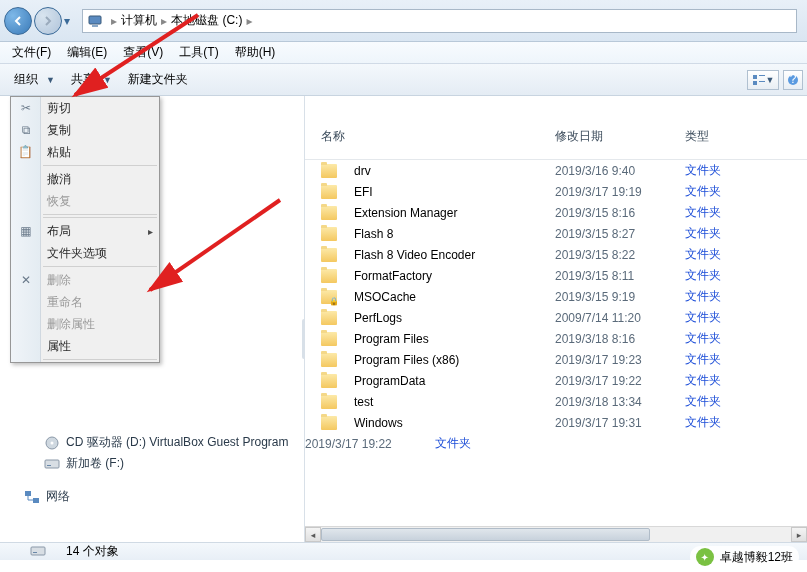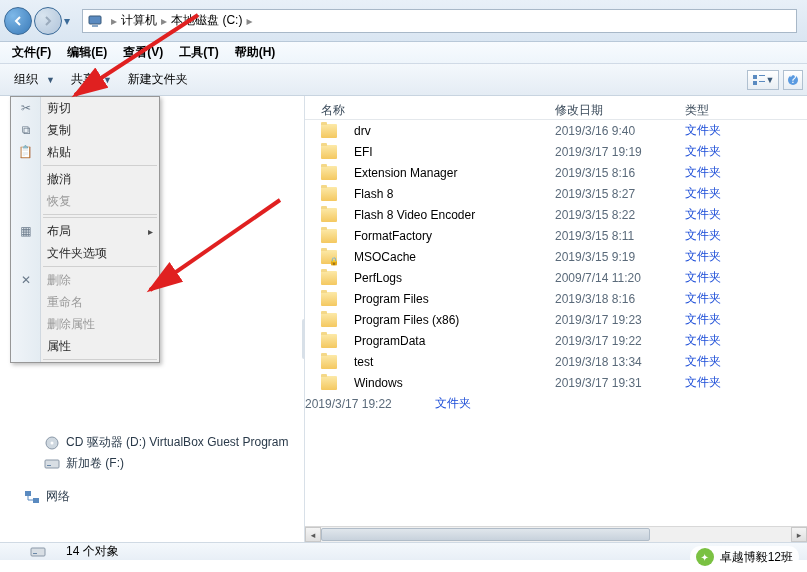--- a/index.html
+++ b/index.html
@@ -7,21 +7,21 @@
 
 .titlebar { height: 42px; background: linear-gradient(to bottom, #e8f0f8, #dae6f2); border-bottom: 1px solid #b8c8d8; display: flex; align-items: center; padding: 0 4px; }
 .nav-btn { width: 28px; height: 28px; border-radius: 50%; background: radial-gradient(circle at 30% 30%, #7eb8e8, #3a7ab8); display: inline-flex; align-items: center; justify-content: center; color: #fff; font-size: 14px; margin-right: 2px; border: 1px solid #3a6a98; }
 .nav-fwd { background: radial-gradient(circle at 30% 30%, #d8e4ef, #b0c4da); color: #7a8aa0; }
 .nav-dd { width: 12px; color: #3a6a98; }
 .breadcrumb { flex: 1; height: 24px; background: #fff; border: 1px solid #a8b8c8; margin: 0 6px; display: flex; align-items: center; padding: 0 4px; }
 .bc-icon { width: 16px; height: 16px; margin-right: 4px; display: inline-flex; align-items: center; justify-content: center; }
 .bc-sep { color: #888; margin: 0 4px; }
 
 .menubar { height: 22px; background: linear-gradient(to bottom, #f8fbfe, #eef5fb); border-bottom: 1px solid #d0dae6; display: flex; align-items: center; padding: 0 4px; }
-.menu-item { padding: 2px 8px; font-weight: bold; }
+.menu-item { padding: 2px 8px; }
 
 .toolbar { height: 32px; background: linear-gradient(to bottom, #f4f8fc, #e4ecf4); border-bottom: 1px solid #c8d4e0; display: flex; align-items: center; padding: 0 6px; position: relative; }
 .tb-btn { padding: 4px 8px; display: flex; align-items: center; gap: 8px; }
 .tb-dd { color: #3a5a7a; font-size: 9px; }
 .tb-right { position: absolute; right: 0; display: flex; align-items: center; gap: 4px; padding: 0 4px; }
 .view-btn { width: 32px; height: 20px; border: 1px solid #b0c0d0; background: linear-gradient(to bottom,#fff,#e8eef4); display: flex; align-items: center; justify-content: center; }
 
 .main { display: flex; height: calc(100% - 42px - 22px - 32px - 30px); position: relative; }
 .sidebar { width: 305px; background: #fff; border-right: 1px solid #d8e0e8; overflow: hidden; padding-top: 6px; position: relative; }
 .tree-item { display: flex; align-items: center; padding: 2px 0 2px 24px; gap: 6px; color: #2a3a4a; }
@@ -31,38 +31,38 @@
 .dropdown { position: absolute; left: 10px; top: 0; width: 150px; background: #f0f0f0; border: 1px solid #979797; box-shadow: 2px 2px 4px rgba(0,0,0,0.25); z-index: 50; }
 .dd-iconcol { position: absolute; left: 0; top: 0; bottom: 0; width: 30px; background: linear-gradient(to right,#f0f4f8,#e4ecf2); border-right: 1px solid #d0d8e0; }
 .dd-items { position: relative; }
 .dd-item { display: flex; align-items: center; height: 22px; padding-left: 36px; color: #2a2a2a; position: relative; }
 .dd-item.disabled { color: #9a9a9a; }
 .dd-sep { height: 1px; background: #d0d0d0; margin: 2px 2px 2px 32px; }
 .dd-icon { position: absolute; left: 7px; width: 16px; height: 16px; display: flex; align-items: center; justify-content: center; color: #6a7a8a; }
 .dd-arrow { position: absolute; right: 6px; color: #4a4a4a; font-size: 10px; }
 
 .content { flex: 1; background: #fff; position: relative; overflow: hidden; }
-.col-headers { display: flex; height: 24px; border-bottom: 1px solid #e4e8ec; align-items: flex-end; color: #3a4a5a; }
+.col-headers { display: flex; height: 32px; border-bottom: 1px solid #e4e8ec; align-items: flex-start; color: #3a4a5a; margin-top: 32px; }
 .col-name { width: 250px; padding-left: 16px; }
 .col-date { width: 130px; }
 .col-type { width: 80px; }
 .file-list { }
 .file-row { display: flex; align-items: center; height: 21px; }
 .file-name { width: 250px; display: flex; align-items: center; gap: 17px; padding-left: 16px; }
 .file-date { width: 130px; color: #5a6a7a; }
 .file-type { width: 80px; color: #1d4ed8; }
 .folder-icon { width: 16px; height: 14px; background: linear-gradient(to bottom, #fce9a8, #f4c860); border-radius: 1px; position: relative; }
 .folder-icon::before { content: ''; position: absolute; top: -2px; left: 0; width: 6px; height: 3px; background: #f4d888; border-radius: 1px 1px 0 0; }
 .folder-lock::after { content: '🔒'; position: absolute; font-size: 8px; bottom: -2px; right: -2px; }
 .hscroll { position: absolute; bottom: 0; left: 0; right: 0; height: 16px; background: #f0f0f0; border-top: 1px solid #d8d8d8; display: flex; }
 .hscroll-track { flex: 1; background: #f0f0f0; position: relative; }
 .hscroll-thumb { position: absolute; left: 0; width: 70%; top: 1px; bottom: 1px; background: linear-gradient(to bottom,#e0e6ec,#c8d2dc); border: 1px solid #b0bcc8; border-radius: 2px; }
 .hscroll-btn { width: 16px; background: linear-gradient(to bottom,#f4f4f4,#e0e0e0); border: 1px solid #c8c8c8; display: flex; align-items: center; justify-content: center; font-size: 9px; color: #5a5a5a; }
 
-.status { height: 18px; background: linear-gradient(to bottom,#f4f8fc,#e8eff6); border-top: 1px solid #d0dae4; display: flex; align-items: flex-end; padding-left: 30px; gap: 20px; }
+.status { height: 18px; background: linear-gradient(to bottom,#f4f8fc,#e8eff6); border-top: 1px solid #d0dae4; display: flex; align-items: flex-start; padding-left: 30px; gap: 20px; }
 
 .arrow-red { position: absolute; z-index: 60; pointer-events: none; }
 .wechat-badge { position: absolute; right: 8px; bottom: 4px; display: flex; align-items: center; gap: 6px; background: rgba(255,255,255,0.85); padding: 2px 6px; border-radius: 10px; z-index: 100; }
 .wechat-icon { width: 18px; height: 18px; border-radius: 50%; background: #7ac142; display: flex; align-items: center; justify-content: center; color: #fff; font-size: 10px; }
 .splitter-handle { position: absolute; left: 302px; top: 50%; width: 6px; height: 40px; background: #d8e0e8; border-radius: 2px; }
 </style>
 </head>
 <body>
 
 <div class="titlebar">

